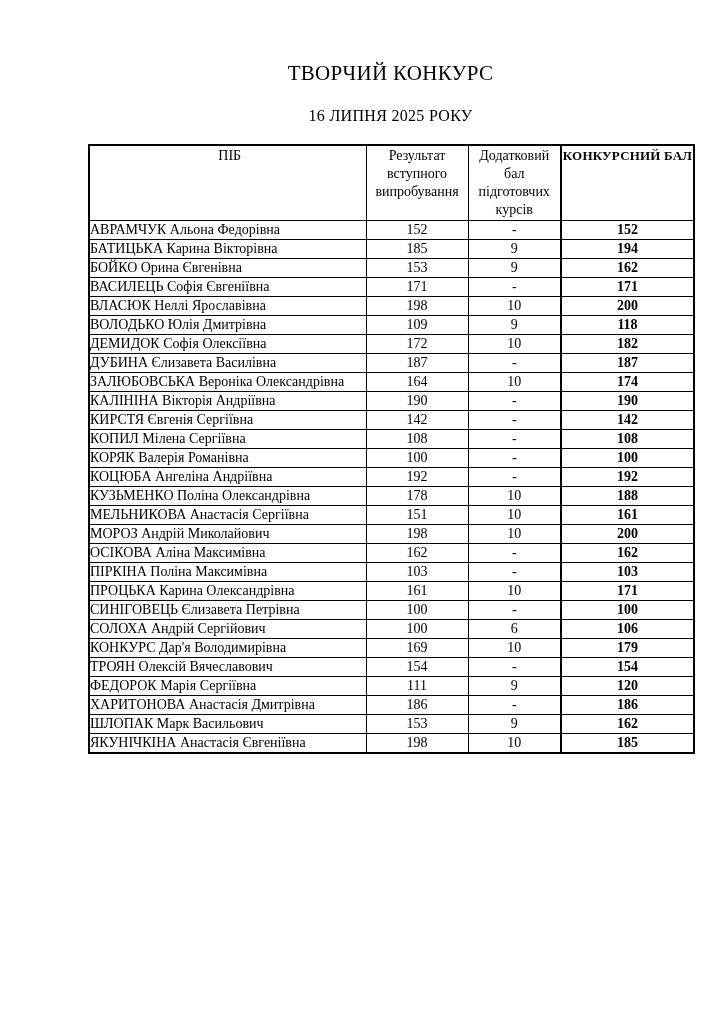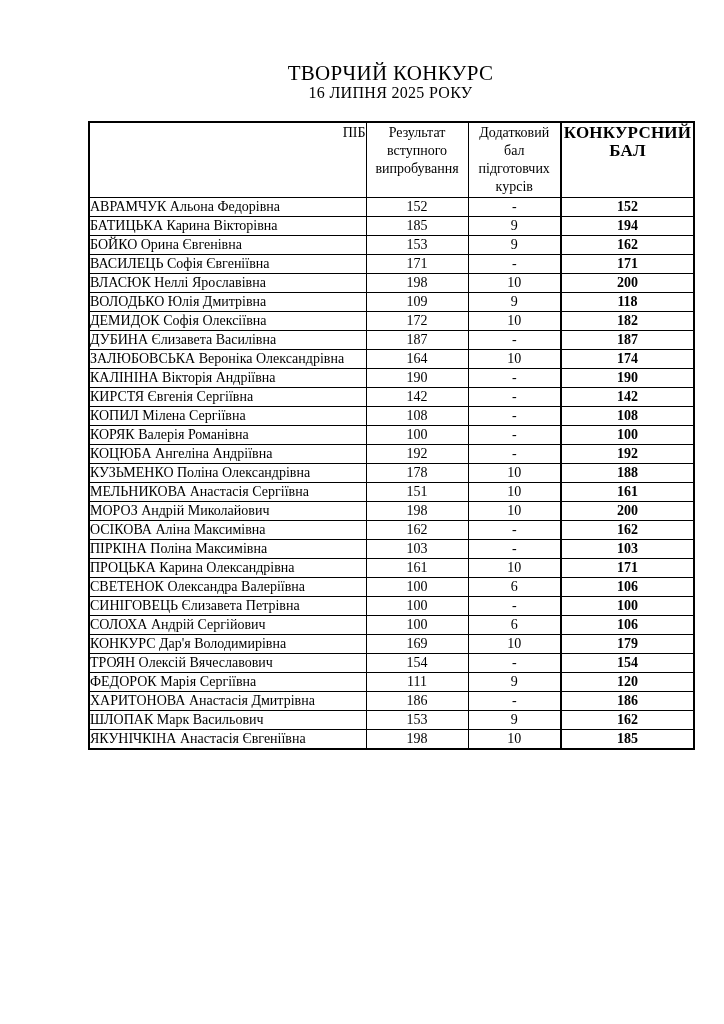--- a/index.html
+++ b/index.html
@@ -19,20 +19,21 @@
   }
   .doc-title {
     margin-top: 64px;
     text-align: center;
     font-size: 21px;
     line-height: 19px;
     font-weight: normal;
     letter-spacing: 0.3px;
   }
   .doc-date {
+    margin-top: 23px;
     text-align: center;
     font-size: 16px;
     line-height: 19px;
     font-weight: normal;
     letter-spacing: 0.3px;
   }
   table.results {
     margin-top: 19px;
     width: 605px;
     border-collapse: collapse;
@@ -51,26 +52,26 @@
     padding: 0;
     overflow: hidden;
   }
   th {
     height: 75px;
     font-weight: normal;
     text-align: center;
     padding-top: 1px;
   }
   th.h-name {
-    text-align: right;
+    text-align: center;
     padding-left: 4px;
   }
   th.h-total {
     font-weight: bold;
-    font-size: 17px;
+    font-size: 13px;
     letter-spacing: 0.2px;
   }
   td.cell-name {
     text-align: left;
     padding-left: 0;
     padding-right: 2px;
   }
   td.cell-num {
     text-align: center;
   }
@@ -219,26 +220,20 @@
     <td class="cell-num">-</td>
     <td class="cell-total">103</td>
   </tr>
         <tr>
     <td class="cell-name">ПРОЦЬКА Карина Олександрівна</td>
     <td class="cell-num">161</td>
     <td class="cell-num">10</td>
     <td class="cell-total">171</td>
   </tr>
         <tr>
-    <td class="cell-name">СВЕТЕНОК Олександра Валеріївна</td>
-    <td class="cell-num">100</td>
-    <td class="cell-num">6</td>
-    <td class="cell-total">106</td>
-  </tr>
-        <tr>
     <td class="cell-name">СИНІГОВЕЦЬ Єлизавета Петрівна</td>
     <td class="cell-num">100</td>
     <td class="cell-num">-</td>
     <td class="cell-total">100</td>
   </tr>
         <tr>
     <td class="cell-name">СОЛОХА Андрій Сергійович</td>
     <td class="cell-num">100</td>
     <td class="cell-num">6</td>
     <td class="cell-total">106</td>

